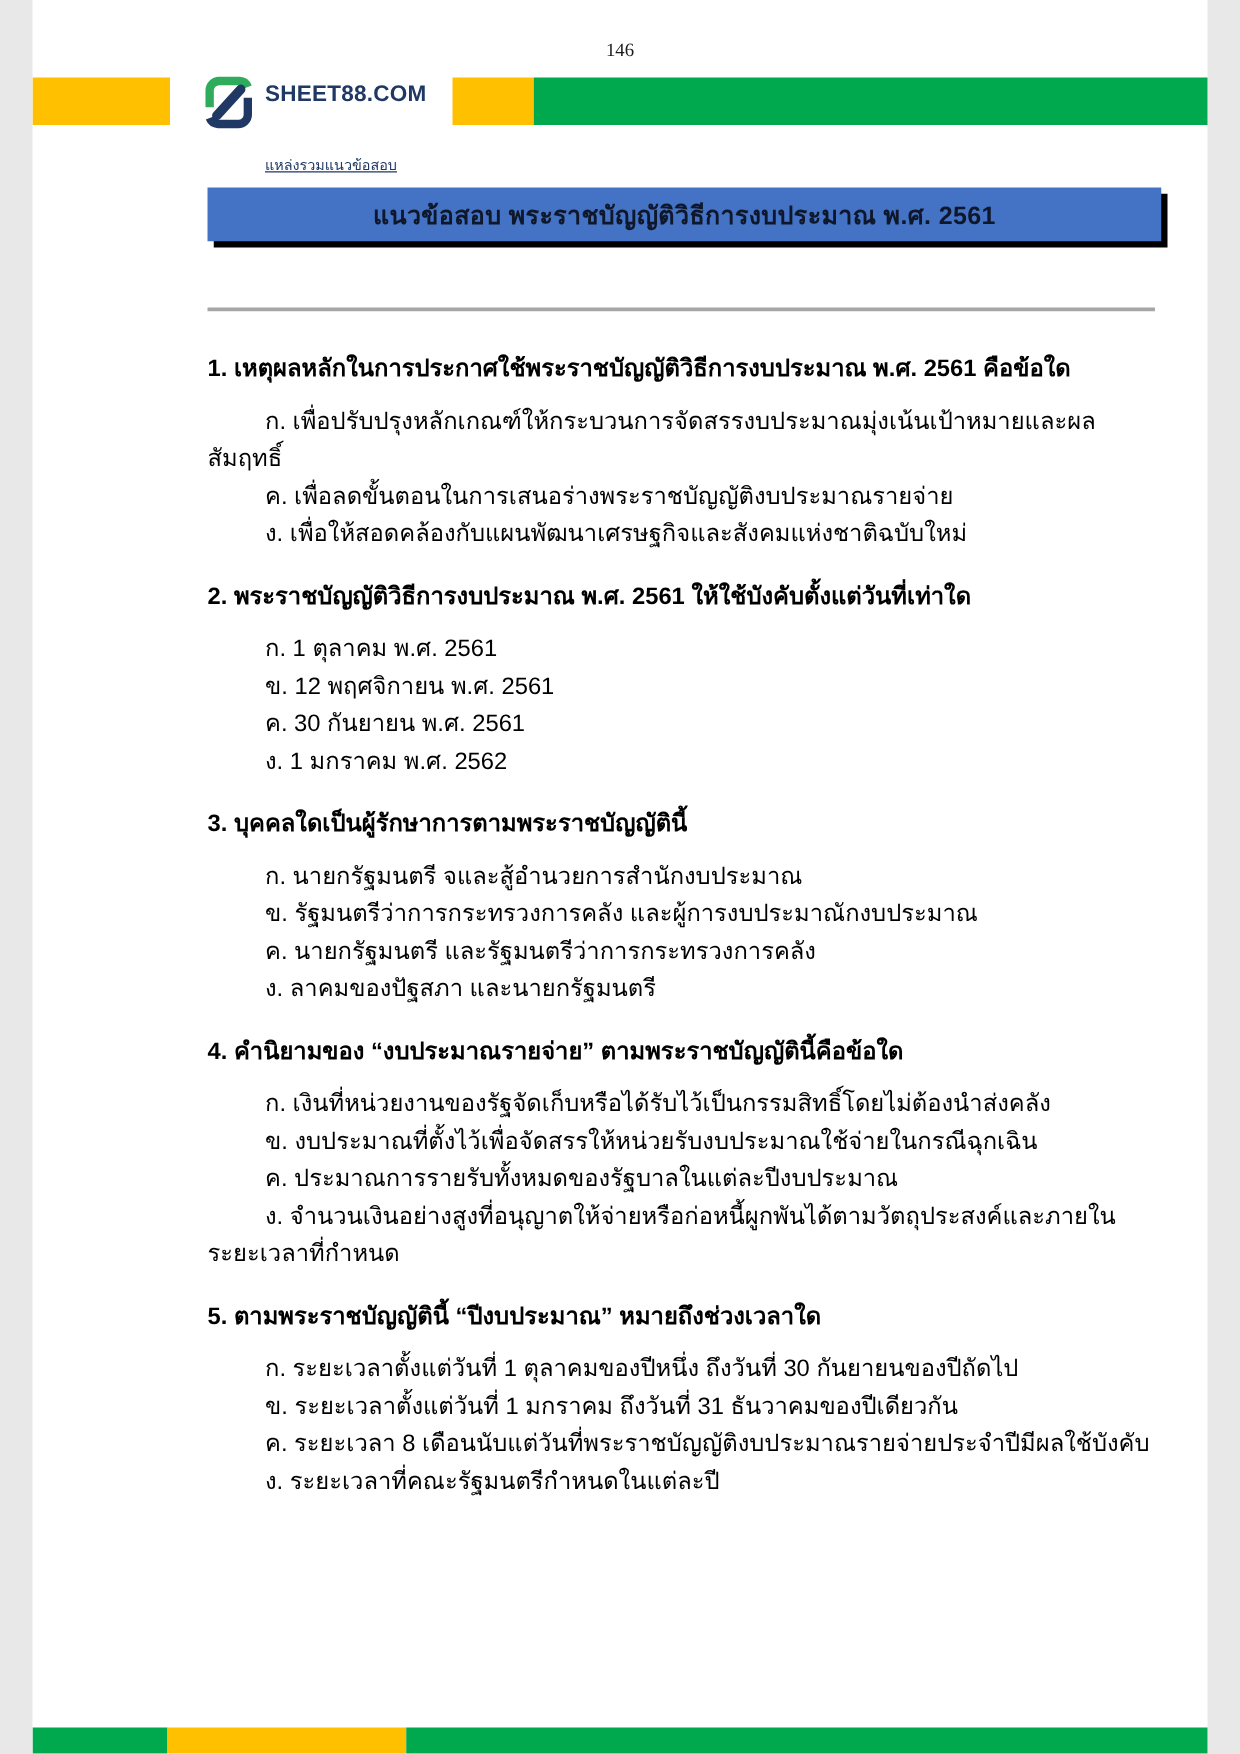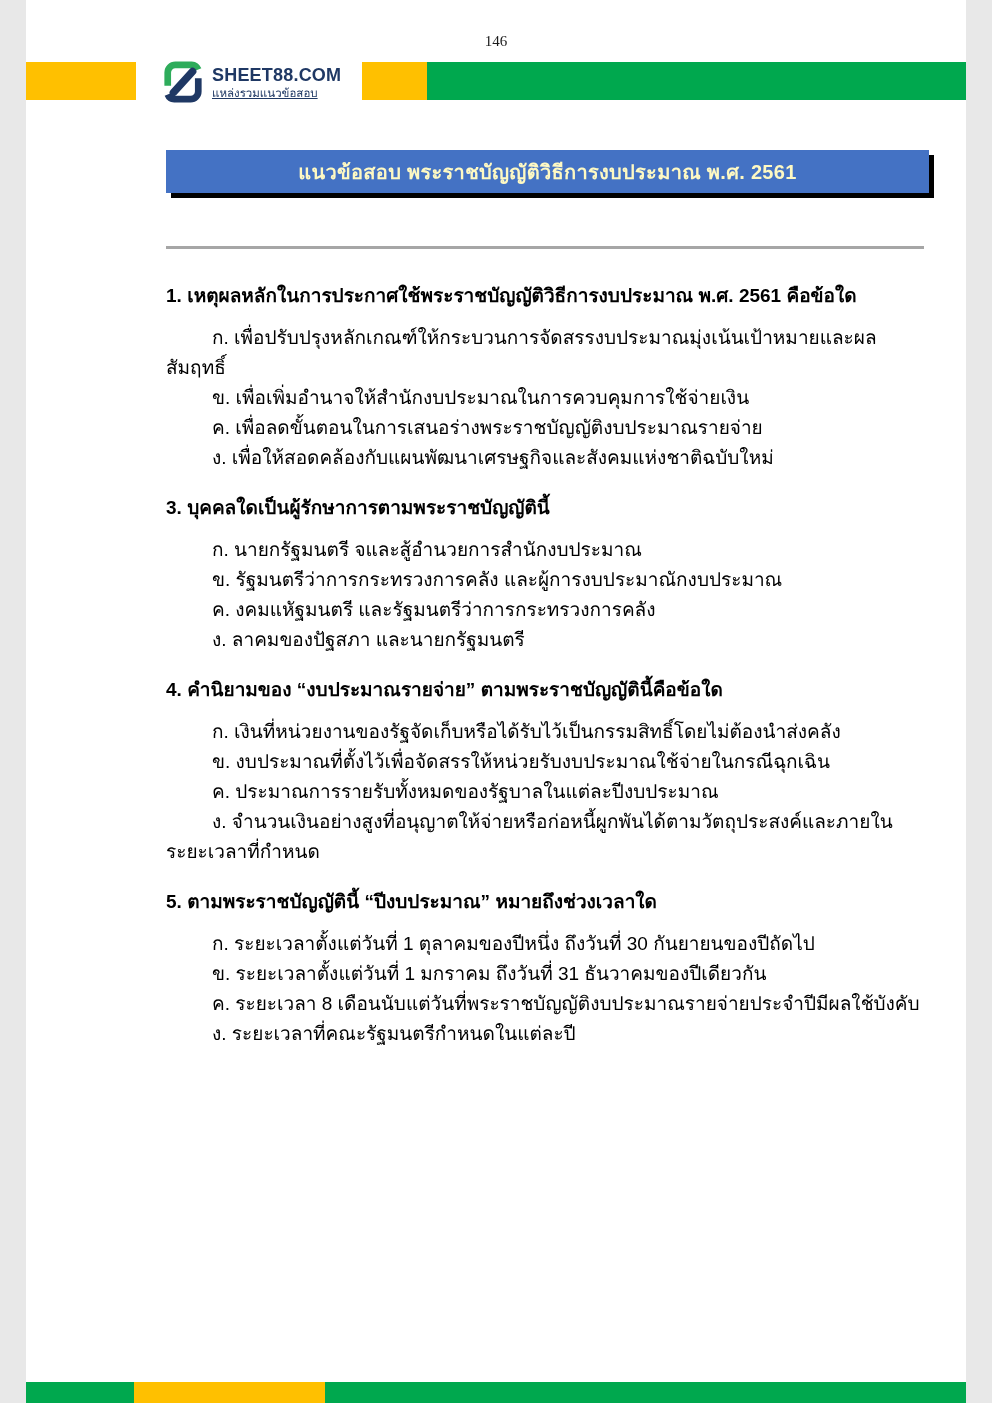--- a/index.html
+++ b/index.html
@@ -19,31 +19,31 @@
     font-family:"Liberation Serif", serif;
   }
   
   .hbar{position:absolute;top:62px;height:38px;}
   .hbar.y1{left:0;width:110px;background:#FFC000;}
   .hbar.y2{left:336px;width:65px;background:#FFC000;}
   .hbar.g1{left:401px;width:591px;background:#00A84E;}
   
   .logo{position:absolute;top:60px;left:136px;display:flex;align-items:flex-start;}
   .logo-icon{width:42px;height:44px;margin-right:8px;}
-  .logo-text{display:flex;flex-direction:column;justify-content:center;padding-top:6px;}
+  .logo-text{display:flex;flex-direction:column;justify-content:center;padding-top:6px;gap:40px;}
   .logo-title{font-size:18px;font-weight:bold;color:#1F3864;letter-spacing:.2px;line-height:18px;}
   .logo-tagline{font-size:11.5px;color:#1F3864;margin-top:3px;line-height:13px;text-decoration:underline;}
   
   .banner{
     position:absolute;left:140px;top:150px;width:763px;height:43px;
     background:#4472C4;
     box-shadow:5px 5px 0 #000000;
     display:flex;align-items:center;justify-content:center;
   }
-  .banner-title{color:#fef9c3;font-size:20px;font-weight:bold;letter-spacing:.3px;}
+  .banner-title{color:#0f172a;font-size:20px;font-weight:bold;letter-spacing:.3px;}
   
   .divider{position:absolute;left:140px;top:246px;width:758px;height:3px;background:#A6A6A6;}
   
   .content{position:absolute;left:140px;top:281px;width:768px;}
   .question + .question{margin-top:20px;}
   .q-head{margin:0 0 12px 0;font-size:19px;font-weight:bold;line-height:30px;}
   .choice{margin:0;font-size:19px;line-height:30px;text-indent:46px;}
   
   .fbar{position:absolute;top:1382px;height:21px;}
   .fbar.g1{left:0;width:108px;background:#00A84E;}
@@ -77,31 +77,37 @@
     <span class="banner-title">แนวข้อสอบ พระราชบัญญัติวิธีการงบประมาณ พ.ศ. 2561</span>
   </div>
 
   <div class="divider"></div>
 
   <div class="content">
 
     <div class="question">
       <p class="q-head"><span>1.</span> <span>เหตุผลหลักในการประกาศใช้พระราชบัญญัติวิธีการงบประมาณ พ.ศ. 2561 คือข้อใด</span></p>
       <p class="choice">ก. เพื่อปรับปรุงหลักเกณฑ์ให้กระบวนการจัดสรร​งบประมาณ​มุ่งเน้นเป้าหมายและ​ผลสัมฤทธิ์</p>
-      <p class="choice">ข. เพื่อเพิ่มอำนาจให้สำนักงบประมาณในการควบคุมการใช้จ่ายเงิน</p>
       <p class="choice">ค. เพื่อลดขั้นตอนในการเสนอร่างพระราชบัญญัติงบประมาณรายจ่าย</p>
       <p class="choice">ง. เพื่อให้สอดคล้องกับแผนพัฒนาเศรษฐกิจและสังคมแห่งชาติฉบับใหม่</p>
     </div>
 
+    <div class="question">
+      <p class="q-head"><span>2.</span> <span>พระราชบัญญัติวิธีการงบประมาณ พ.ศ. 2561 ให้ใช้บังคับตั้งแต่วันที่เท่าใด</span></p>
+      <p class="choice">ก. 1 ตุลาคม พ.ศ. 2561</p>
+      <p class="choice">ข. 12 พฤศจิกายน พ.ศ. 2561</p>
+      <p class="choice">ค. 30 กันยายน พ.ศ. 2561</p>
+      <p class="choice">ง. 1 มกราคม พ.ศ. 2562</p>
+    </div>
 
     <div class="question">
       <p class="q-head"><span>3.</span> <span>บุคคลใดเป็นผู้รักษาการตามพระราชบัญญัตินี้</span></p>
       <p class="choice">ก. นายกรัฐมนตรี จและสู้อำนวยการสำนักงบประมาณ</p>
       <p class="choice">ข. รัฐมนตรีว่าการกระทรวงการคลัง และผู้การงบประมาณักงบประมาณ</p>
-      <p class="choice">ค. งคมแหัฐมนตรี และรัฐมนตรีว่าการกระทรวงการคลัง</p>
+      <p class="choice">ค. นายกรัฐมนตรี และรัฐมนตรีว่าการกระทรวงการคลัง</p>
       <p class="choice">ง. ลาคมของปัฐสภา และนายกรัฐมนตรี</p>
     </div>
 
     <div class="question">
       <p class="q-head"><span>4.</span> <span>คำนิยามของ “งบประมาณรายจ่าย” ตามพระราชบัญญัตินี้คือข้อใด</span></p>
       <p class="choice">ก. เงินที่หน่วยงานของรัฐจัดเก็บหรือได้รับไว้เป็นกรรมสิทธิ์โดยไม่ต้องนำส่งคลัง</p>
       <p class="choice">ข. งบประมาณที่ตั้งไว้เพื่อจัดสรรให้หน่วยรับงบประมาณใช้จ่ายในกรณีฉุกเฉิน</p>
       <p class="choice">ค. ประมาณการรายรับทั้งหมดของรัฐบาลในแต่ละปีงบประมาณ</p>
       <p class="choice">ง. จำนวนเงินอย่างสูงที่อนุญาตให้จ่ายหรือ​ก่อหนี้ผูกพันได้ตาม​วัตถุประสงค์และ​ภายใน​ระยะเวลาที่​กำหนด</p>
     </div>

